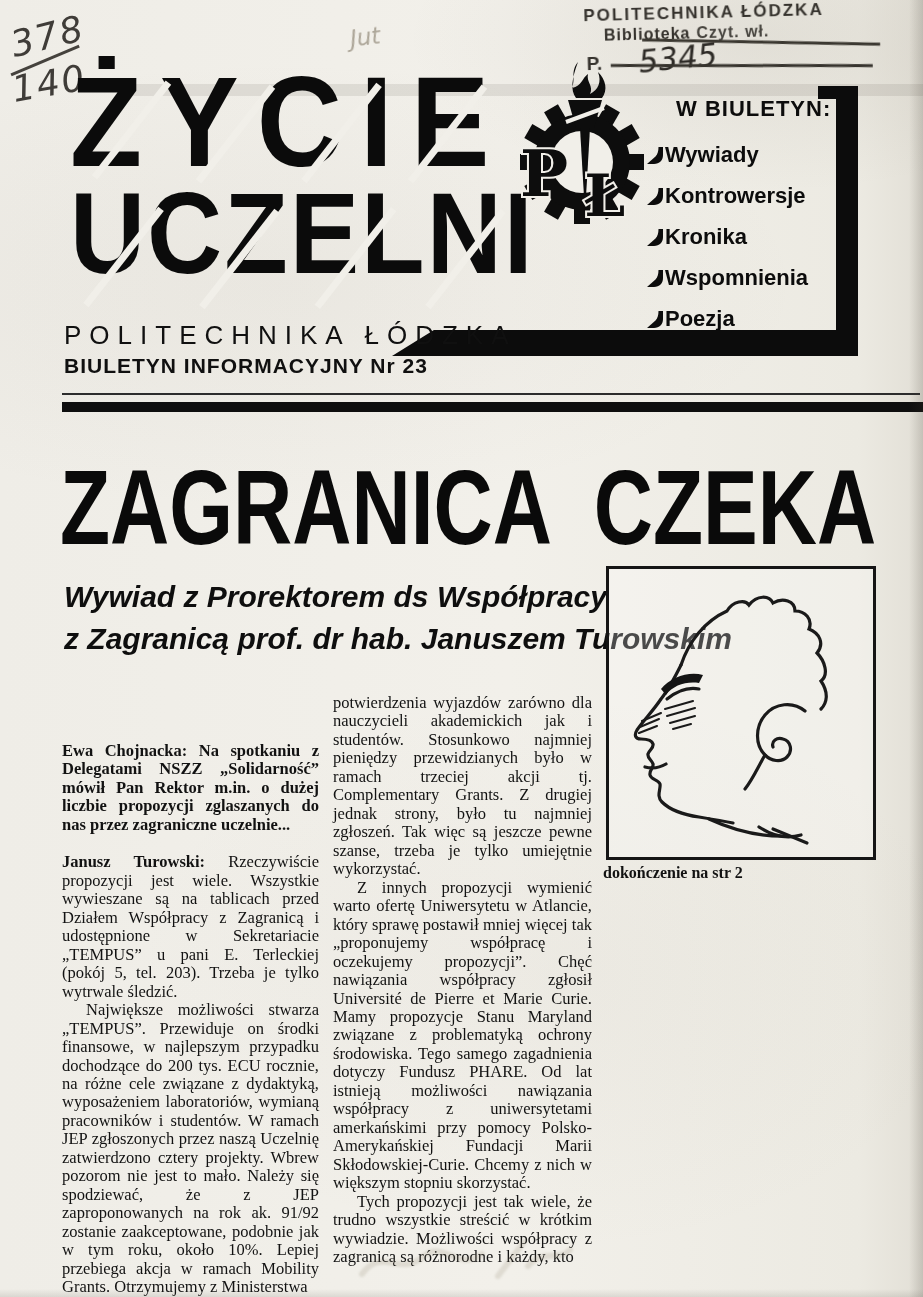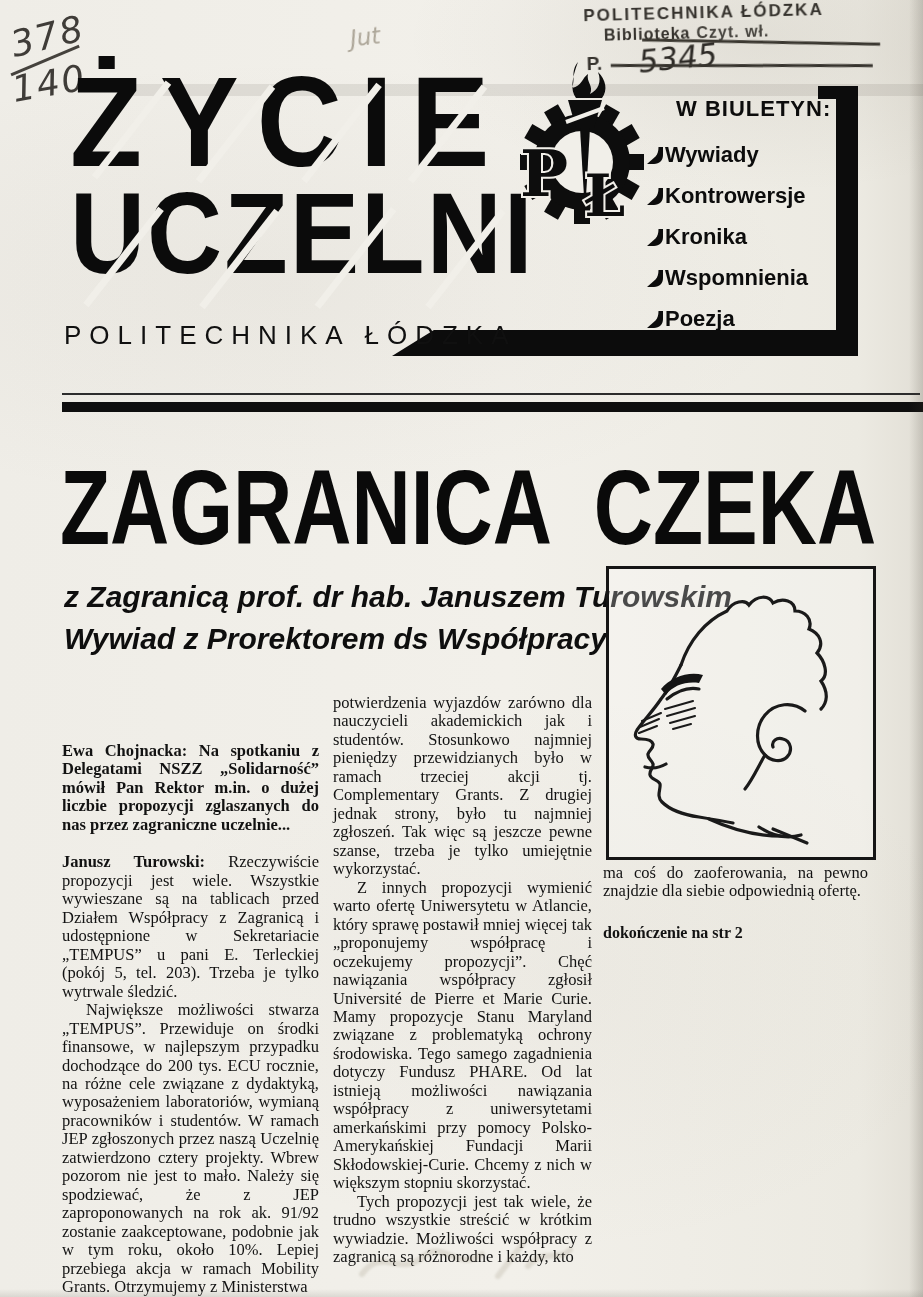--- a/index.html
+++ b/index.html
@@ -191,27 +191,28 @@
     </div>
     <div class="wn-item">
       <svg width="19" height="19" viewBox="0 0 19 19">
           <path d="M17,1 L17,9 C17,14.5 13.5,17.5 8,18 L1,18 L9.5,10.5 C11.5,8.5 12.5,5 12.5,1 Z" fill="#0c0c0c"></path>
         </svg>
       <span>Poezja</span>
     </div>
   </div>
 
   <div class="abs org">POLITECHNIKA ŁÓDZKA</div>
+  <div class="abs bulletin">BIULETYN INFORMACYJNY Nr 23</div>
   <div class="abs rule-thin"></div>
   <div class="abs rule-thick"></div>
 
   <div class="abs headline">ZAGRANICA CZEKA</div>
   <div class="abs subhead">
+    <div>Wywiad z Prorektorem ds Współpracy</div>
     <div>z Zagranicą prof. dr hab. Januszem Turowskim</div>
-    <div>Wywiad z Prorektorem ds Współpracy</div>
   </div>
 
   <div class="abs sketch">
     <svg width="264" height="288" viewBox="0 0 264 288" aria-hidden="true">
       <g fill="none" stroke="#1a1a1a" stroke-width="3.2" stroke-linecap="round">
         <path d="M72,96 C80,72 96,52 118,42 C124,32 136,30 140,36 C148,26 160,26 164,34 C174,28 186,32 186,42 C196,42 204,50 200,60 C210,64 216,74 208,84 C216,92 220,106 212,112 C220,124 218,134 212,140"></path>
         <path d="M72,96 C66,108 60,120 52,130 C44,142 34,152 28,161 C25,166 26,170 32,170 C38,170 43,171 44,175 C45,179 40,181 39,185 C38,189 43,191 44,195 C45,199 40,201 41,206 C42,211 49,210 51,215 C52,220 47,227 53,233 C62,242 76,246 90,248 C102,250 114,252 124,254"></path>
         <path d="M100,250 C126,262 150,268 178,267"></path>
         <path d="M150,258 C165,268 178,270 192,266"></path>
         <path d="M164,260 L198,274"></path>
@@ -239,21 +240,20 @@
     <p class="p-indent">Największe możliwości stwarza „TEMPUS”. Przewiduje on środki finansowe, w najlepszym przypadku dochodzące do 200 tys. ECU rocznie, na różne cele związane z dydaktyką, wyposażeniem laboratoriów, wymianą pracowników i studentów. W ramach JEP zgłoszonych przez naszą Uczelnię zatwierdzono cztery projekty. Wbrew pozorom nie jest to mało. Należy się spodziewać, że z JEP zaproponowanych na rok ak. 91/92 zostanie zaakceptowane, podobnie jak w tym roku, około 10%. Lepiej przebiega akcja w ramach Mobility Grants. Otrzymujemy z Ministerstwa</p>
   </div>
 
   <div class="abs col col2">
     <p>potwierdzenia wyjazdów zarówno dla nauczycieli akademickich jak i studentów. Stosunkowo najmniej pieniędzy przewidzianych było w ramach trzeciej akcji tj. Complementary Grants. Z drugiej jednak strony, było tu najmniej zgłoszeń. Tak więc są jeszcze pewne szanse, trzeba je tylko umiejętnie wykorzystać.</p>
     <p class="p-indent">Z innych propozycji wymienić warto ofertę Uniwersytetu w Atlancie, który sprawę postawił mniej więcej tak „proponujemy współpracę i oczekujemy propozycji”. Chęć nawiązania współpracy zgłosił Université de Pierre et Marie Curie. Mamy propozycje Stanu Maryland związane z problematyką ochrony środowiska. Tego samego zagadnienia dotyczy Fundusz PHARE. Od lat istnieją możliwości nawiązania współpracy z uniwersytetami amerkańskimi przy pomocy Polsko-Amerykańskiej Fundacji Marii Skłodowskiej-Curie. Chcemy z nich w większym stopniu skorzystać.</p>
     <p class="p-indent">Tych propozycji jest tak wiele, że trudno wszystkie streścić w krótkim wywiadzie. Możliwości współpracy z zagranicą są różnorodne i każdy, kto</p>
   </div>
 
   <div class="abs col col3">
-    <p class="gap-lg">ma coś do zaoferowania, na pewno znajdzie dla siebie odpowiednią ofertę.</p>
     <p class="continuation">dokończenie na str 2</p>
   </div>
 
   <div class="abs bleed">
     <svg width="230" height="60" viewBox="0 0 230 60" style="filter:blur(1.2px);" aria-hidden="true">
       <g fill="none" stroke="rgba(135,125,103,0.30)" stroke-width="6" stroke-linecap="round">
         <path d="M14,42 C34,14 52,46 76,24 C96,8 110,40 134,22"></path>
         <path d="M150,44 L176,10"></path>
         <path d="M180,34 C196,16 210,30 222,18"></path>
       </g>

